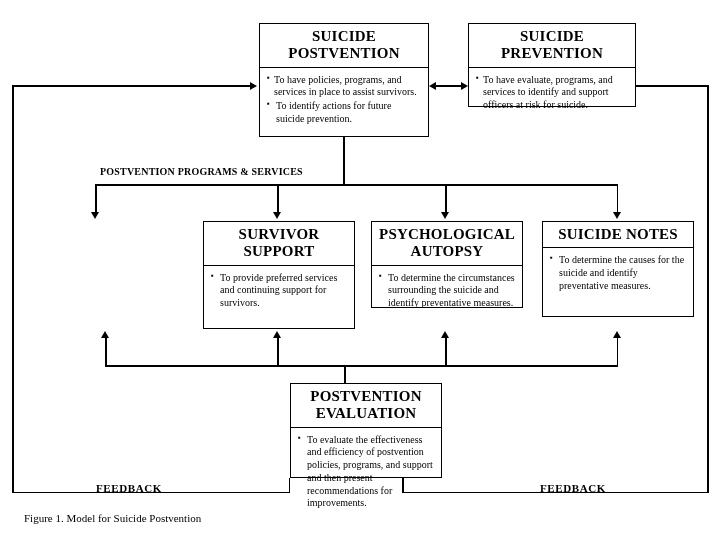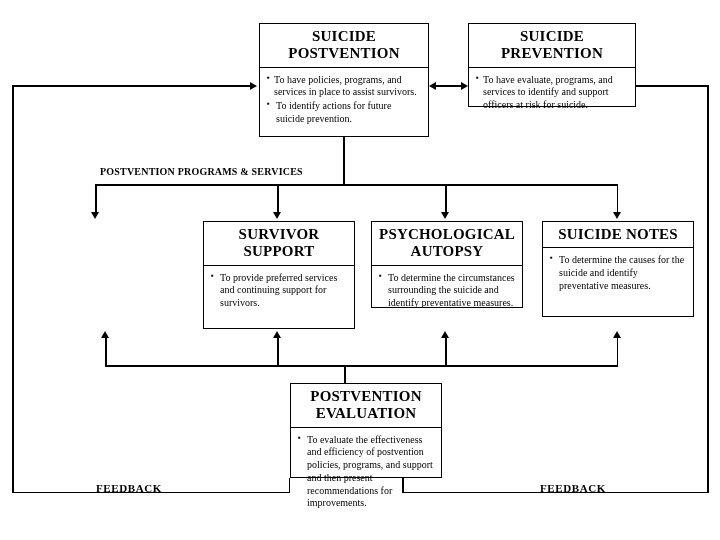--- a/index.html
+++ b/index.html
@@ -214,14 +214,15 @@
     <div class="box-body">
       <ul class="bullets">
         <li>To evaluate the effectiveness and efficiency of postvention policies, programs, and support and then present recommendations for improvements.</li>
       </ul>
     </div>
   </div>
 
   <div class="feedback-label" style="left:96px; top:482px;">FEEDBACK</div>
   <div class="feedback-label" style="left:540px; top:482px;">FEEDBACK</div>
 
+  <div class="figure-caption" style="left:24px; top:512px;">Figure 1.   Model for Suicide Postvention</div>
 
 </div>
 
 </body></html>

